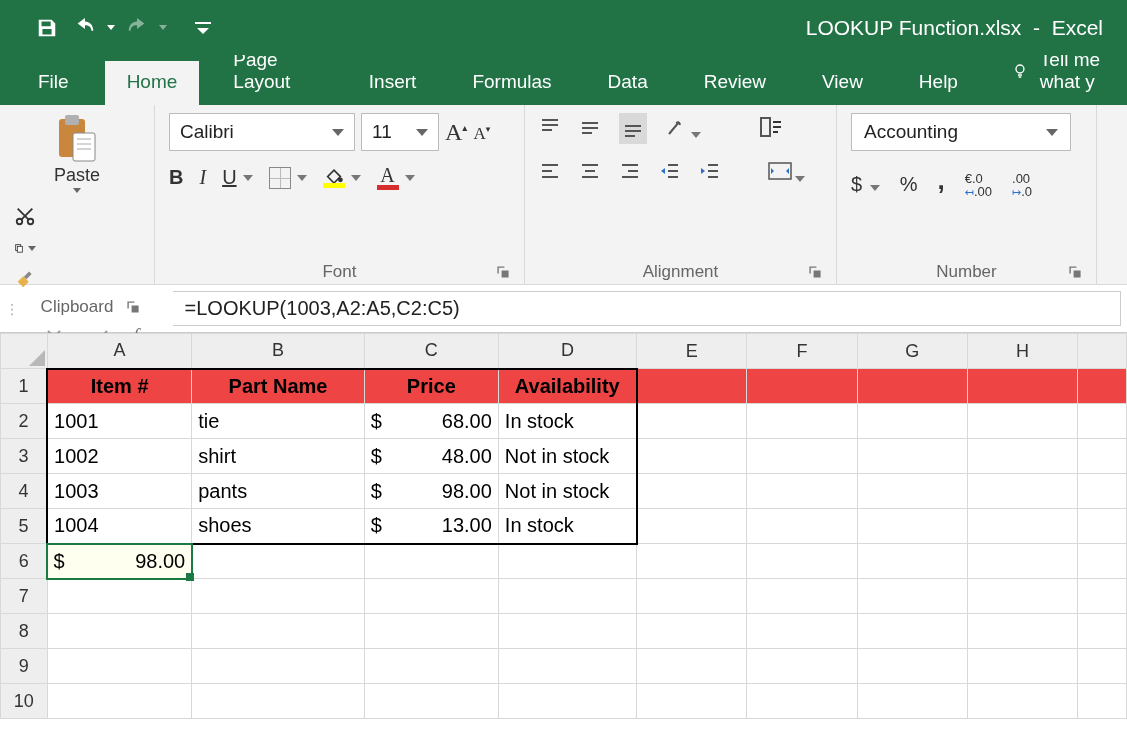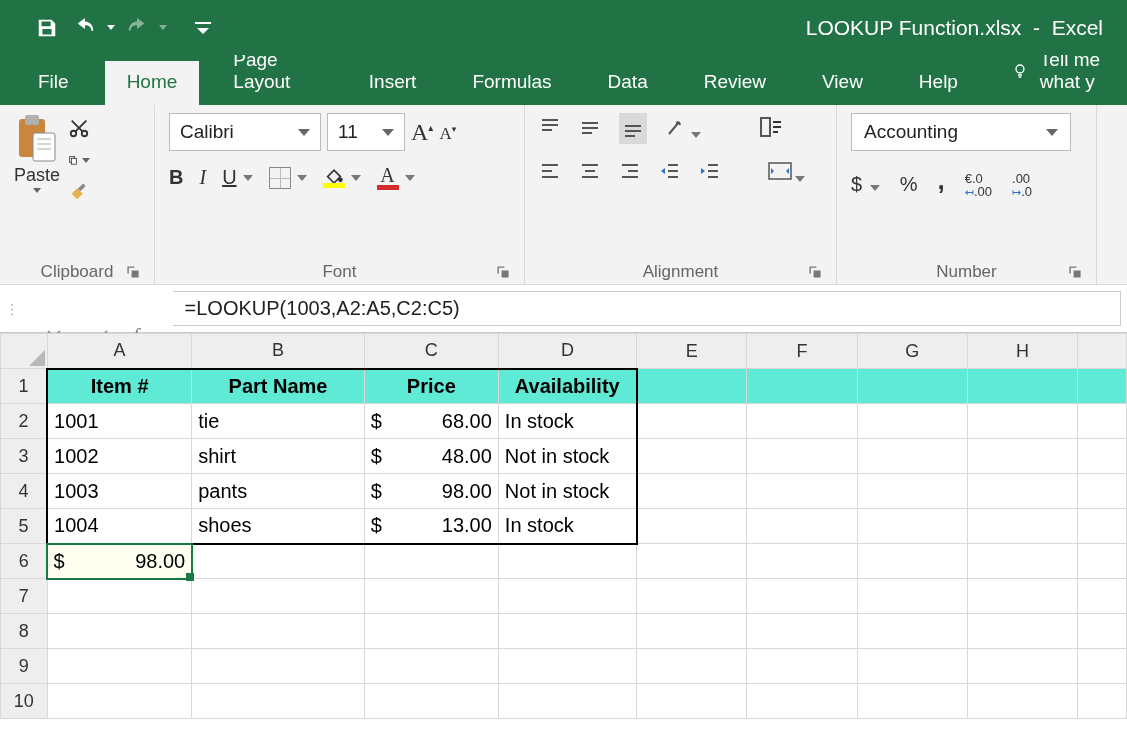--- a/index.html
+++ b/index.html
@@ -19,29 +19,29 @@
   .tell { display:flex; align-items:center; gap:12px; padding:10px 0 12px 20px;}
   .bulb-icon { width:22px; height:22px; }
   
   .ribbon { background:#f3f3f3; border-bottom:1px solid #d9d9d9; height:180px; display:flex; }
   .group { border-right:1px solid #d9d9d9; padding:8px 14px 2px 14px; display:flex; flex-direction:column; justify-content:space-between; position:relative;}
   .group-controls { flex:1; }
   .group-label { text-align:center; font-size:17px; color:#666; padding:6px 0 0 0; position:relative;}
   .dlaunch { position:absolute; right:0; bottom:4px; width:14px; height:14px; }
   .dlaunch svg { fill:#777; }
   
-  .clip-row { display:flex; gap:8px; }
+  .clip-row { display:flex; gap:8px;flex-direction:column; }
   .paste-col { display:flex; flex-direction:column; align-items:center; gap:2px;}
   .paste-col .lbl { font-size:18px; color:#333; }
   .side-col { display:flex; flex-direction:column; gap:10px; padding-top:4px;}
   .ico { width:22px; height:22px; display:flex; align-items:center; justify-content:center;}
   .mini-drop { font-size:10px; color:#666; margin-left:4px; }
   
   .font-row1 { display:flex; gap:6px; align-items:center; margin-bottom:14px;}
-  .font-name { width:152px; height:38px; border:1px solid #bcbcbc; background:#fff; display:flex; align-items:center; padding:0 10px; font-size:19px; justify-content:space-between;}
+  .font-name { width:186px; height:38px; border:1px solid #bcbcbc; background:#fff; display:flex; align-items:center; padding:0 10px; font-size:19px; justify-content:space-between;}
   .font-size { width:78px; height:38px; border:1px solid #bcbcbc; background:#fff; display:flex; align-items:center; padding:0 10px; font-size:19px; justify-content:space-between;}
   .biga { font-family:"Times New Roman",serif; font-size:24px; }
   .smalla { font-family:"Times New Roman",serif; font-size:17px; position:relative; top:2px;}
   .font-row2 { display:flex; gap:16px; align-items:center; }
   .fbtn { font-size:20px; color:#333; display:flex; align-items:center; gap:4px; }
   .border-btn { width:22px; height:22px; border:1px solid #888; position:relative;}
   .border-btn::before,.border-btn::after{content:"";position:absolute;background:#bbb;}
   .border-btn::before{left:50%;top:0;bottom:0;width:1px;}
   .border-btn::after{top:50%;left:0;right:0;height:1px;}
   .fill-btn { position:relative; }
@@ -68,21 +68,21 @@
   table.grid { border-collapse:collapse; table-layout:fixed; }
   table.grid th, table.grid td { border:1px solid #d8d8d8; height:35px; padding:0 6px; font-weight:normal; }
   table.grid th { background:#eee; color:#333; text-align:center; position:relative; font-size:18px;}
   th.corner { background:#eee; width:47px;}
   th.corner svg { position:absolute; right:2px; bottom:2px; fill:#b8b8b8;}
   .colA{width:147px;} .colB{width:176px;} .colC{width:136px;} .colD{width:139px;}
   .colE,.colF,.colG,.colH{width:113px;} .colI{width:50px}
   td.rowhdr { background:#eee; text-align:center; color:#333; font-size:18px;}
   td.cell { background:#fff; color:#000; }
   
-  tr.hrow td.cell { font-weight:bold; text-align:center; background:#5eead4;}
+  tr.hrow td.cell { font-weight:bold; text-align:center; background:#ef4444;}
   
   .price { display:flex; justify-content:space-between; }
   
   .tb-t { border-top:2px solid #000 !important;}
   .tb-b { border-bottom:2px solid #000 !important;}
   .tb-l { border-left:2px solid #000 !important;}
   .tb-r { border-right:2px solid #000 !important;}
   
   .sel { outline:2px solid #1a7a44; outline-offset:-1px; background:#fffff0 !important; position:relative;}
   .sel::after { content:""; position:absolute; right:-3px; bottom:-3px; width:8px; height:8px; background:#1a7a44;}

